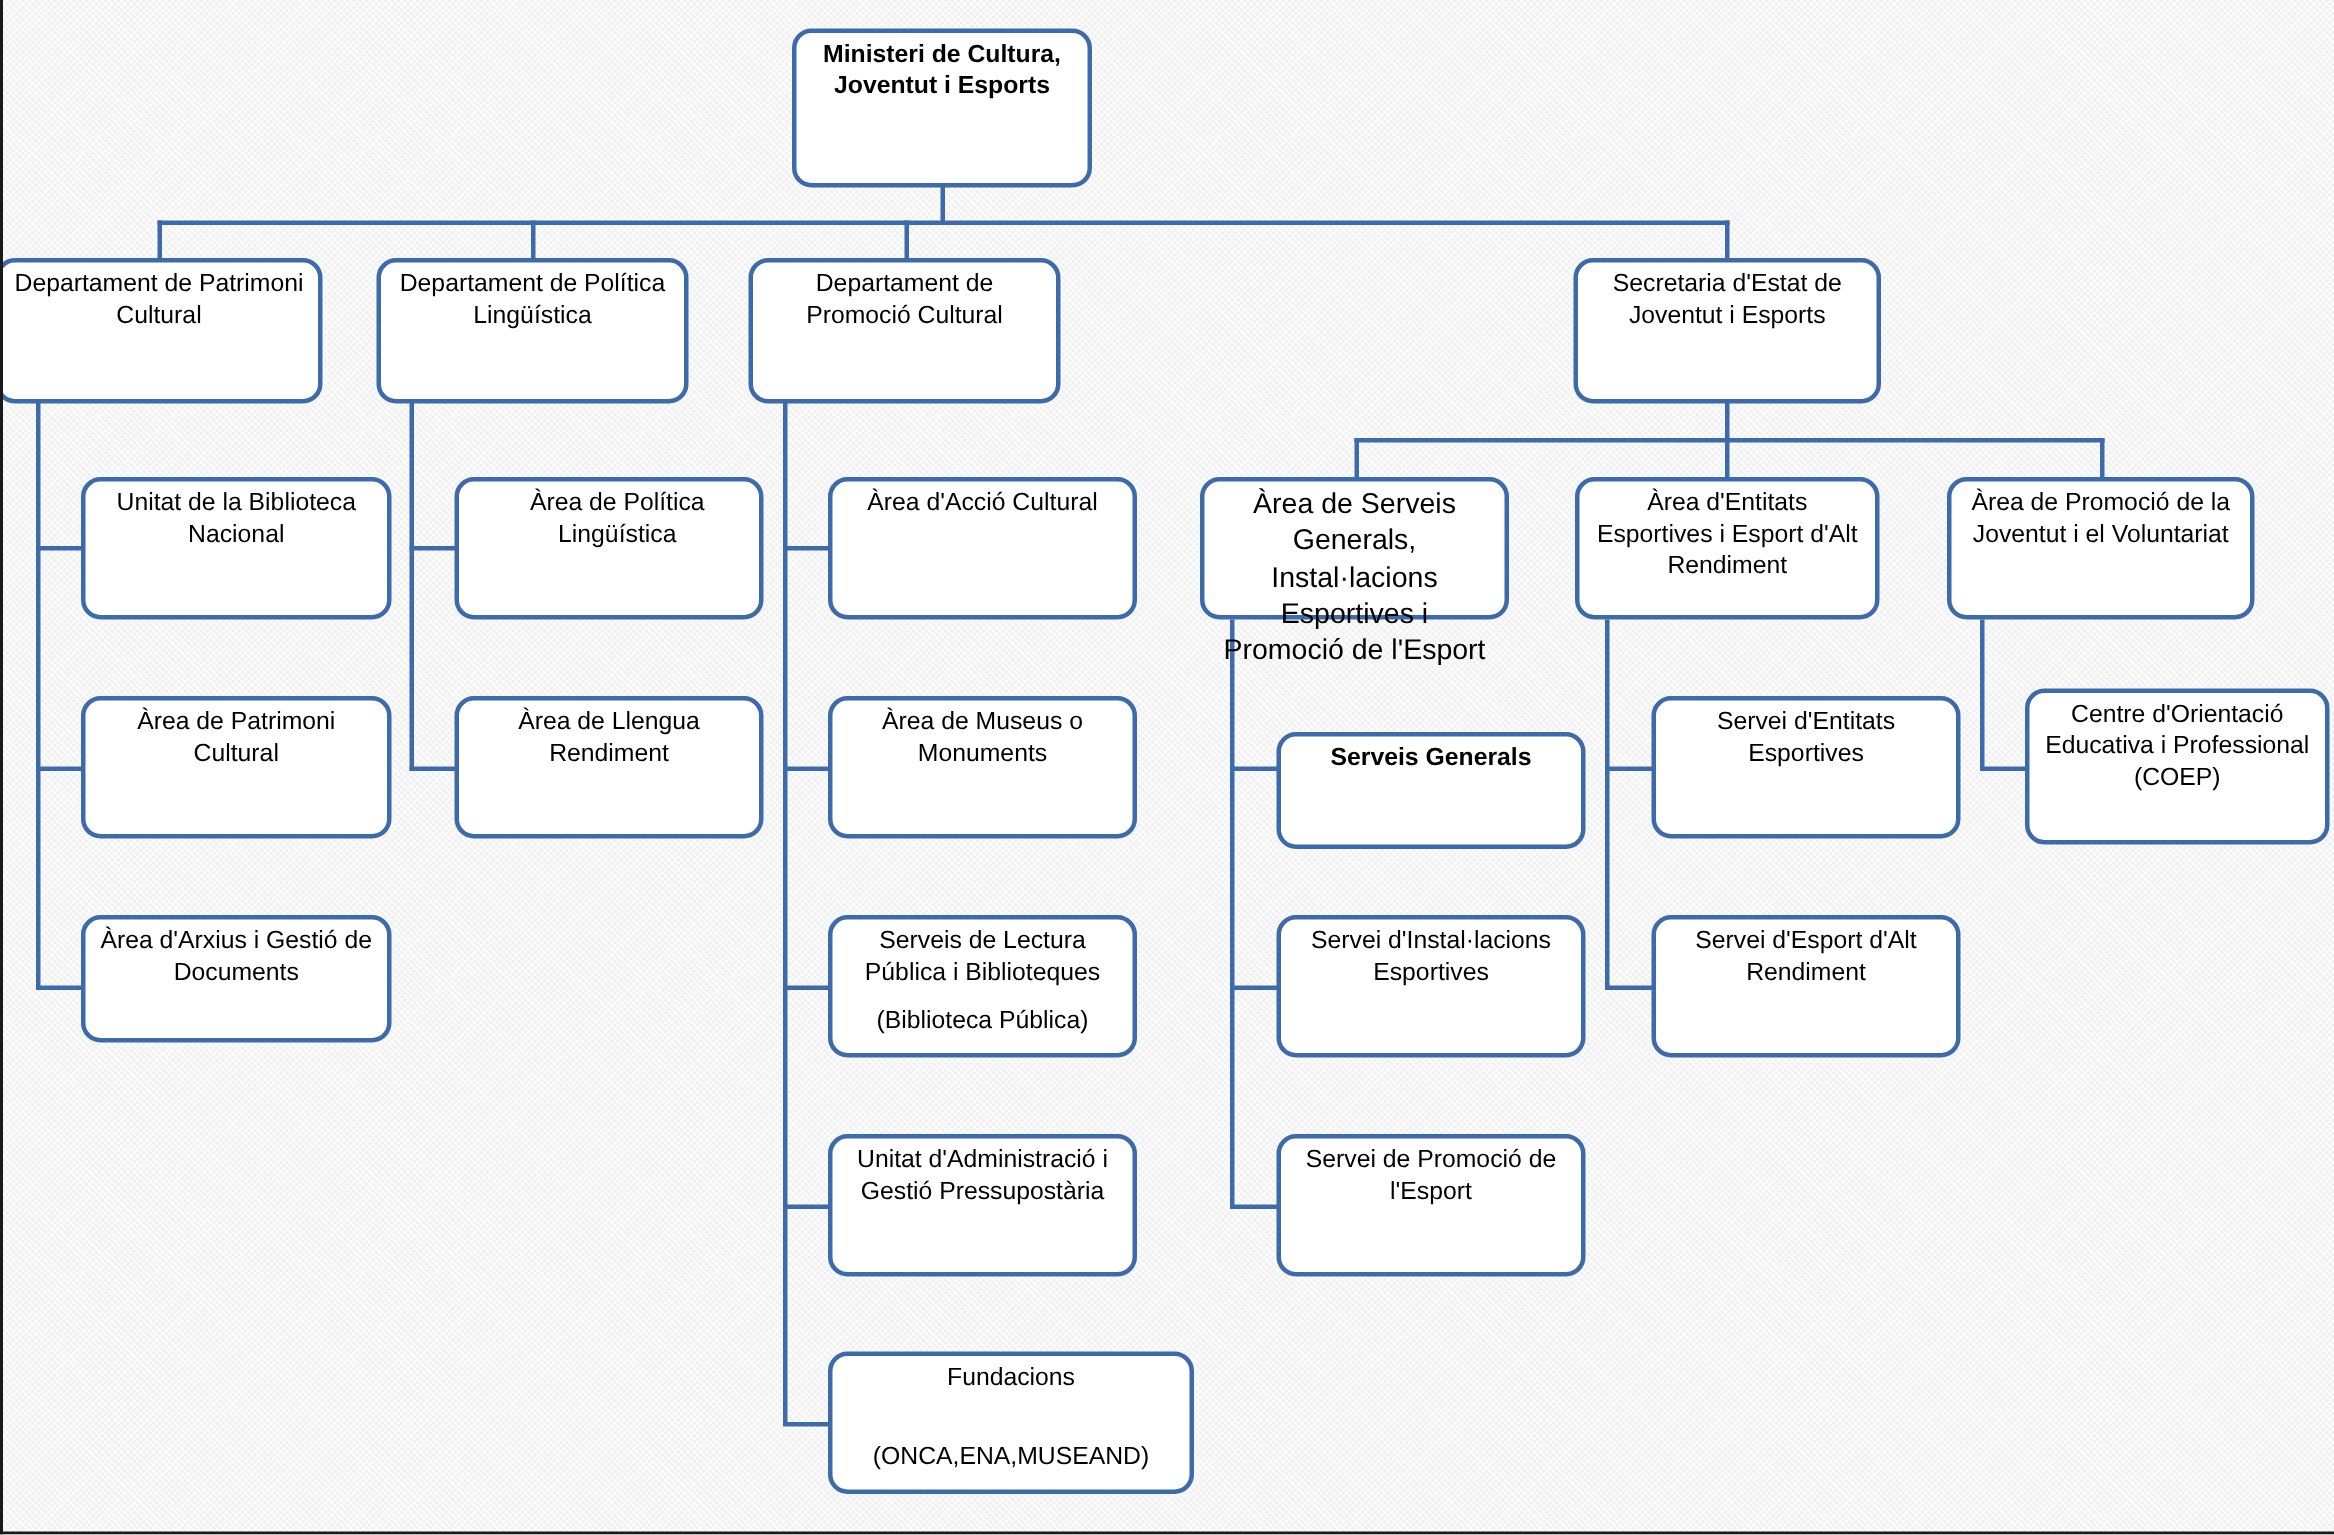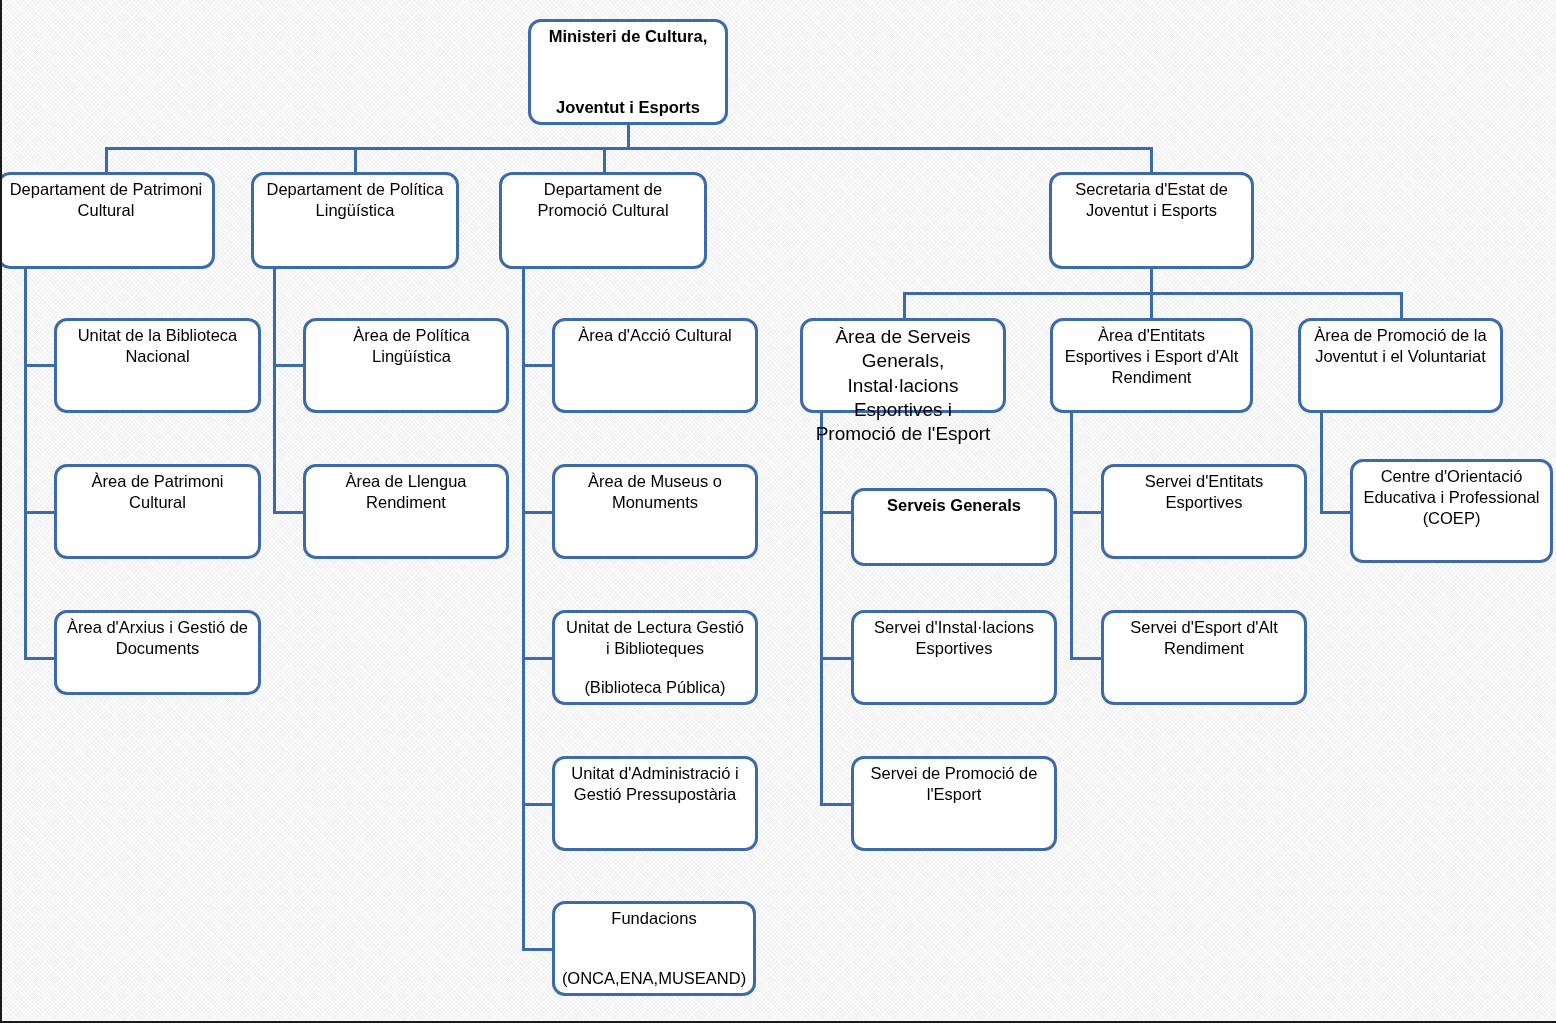--- a/index.html
+++ b/index.html
@@ -23,21 +23,21 @@
   }
   .node {
     position: absolute;
     box-sizing: border-box;
     background: #ffffff;
     border: 3px solid #3d6aa8;
     border-radius: 13px;
     display: flex;
     flex-direction: column;
     align-items: center;
-    justify-content: space-between;
+    justify-content: flex-start;
     text-align: center;
     color: #000000;
     font-size: 16.5px;
     line-height: 1.28;
     padding: 4px 9px;
     z-index: 3;
   }
   .node.root {
     font-weight: bold;
     font-size: 16.5px;
@@ -145,29 +145,29 @@
 
   <div class="node" style="left:550px; top:318px; width:206px; height:95px;">
     <span>Àrea d'Acció Cultural</span>
   </div>
 
   <div class="node" style="left:550px; top:464px; width:206px; height:95px;">
     <span>Àrea de Museus o Monuments</span>
   </div>
 
   <div class="node" style="left:550px; top:610px; width:206px; height:95px;">
-    <span>Unitat de Lectura Gestió i Biblioteques</span>
+    <span>Serveis de Lectura Pública i Biblioteques</span>
     <span class="line2">(Biblioteca Pública)</span>
   </div>
 
   <div class="node" style="left:550px; top:756px; width:206px; height:95px;">
     <span>Unitat d'Administració i Gestió Pressupostària</span>
   </div>
 
-  <div class="node" style="left:550px; top:901px; width:204px; height:95px;">
+  <div class="node" style="left:550px; top:901px; width:244px; height:95px;gap:21px;">
     <span>Fundacions</span>
     <span class="line2">(ONCA,ENA,MUSEAND)</span>
   </div>
 
   <div class="node small" style="left:798px; top:318px; width:206px; height:95px;">
     <span>Àrea de Serveis Generals, Instal·lacions Esportives i Promoció de l'Esport</span>
   </div>
 
   <div class="node" style="left:1048px; top:318px; width:203px; height:95px;">
     <span>Àrea d'Entitats Esportives i Esport d'Alt Rendiment</span>

